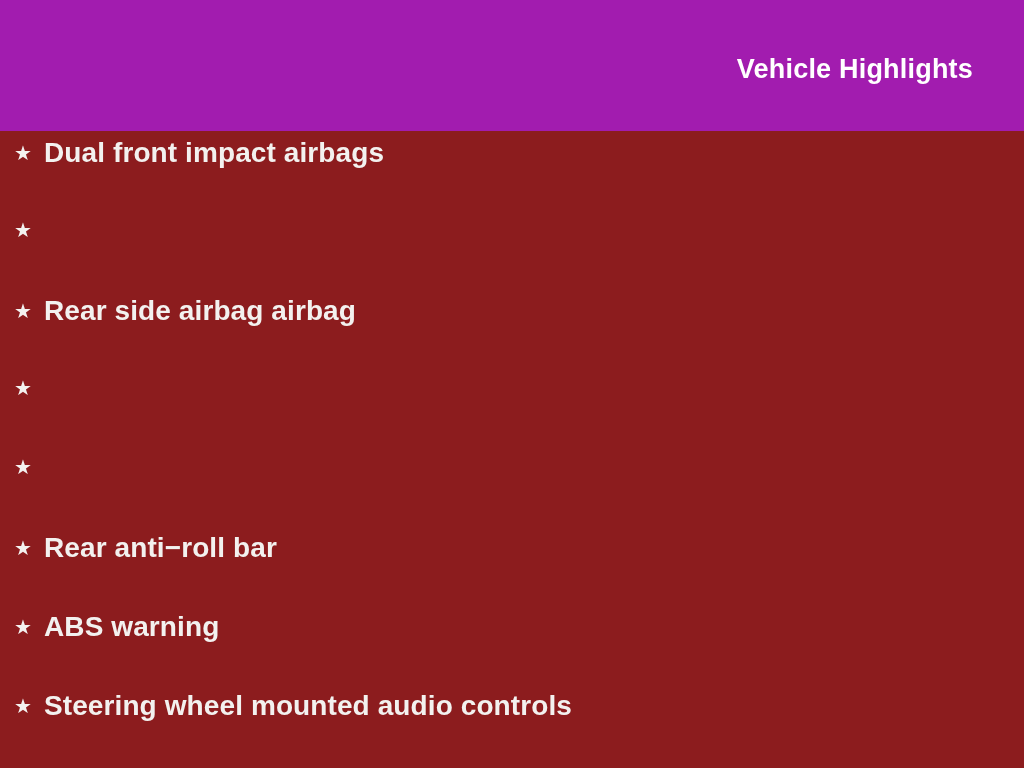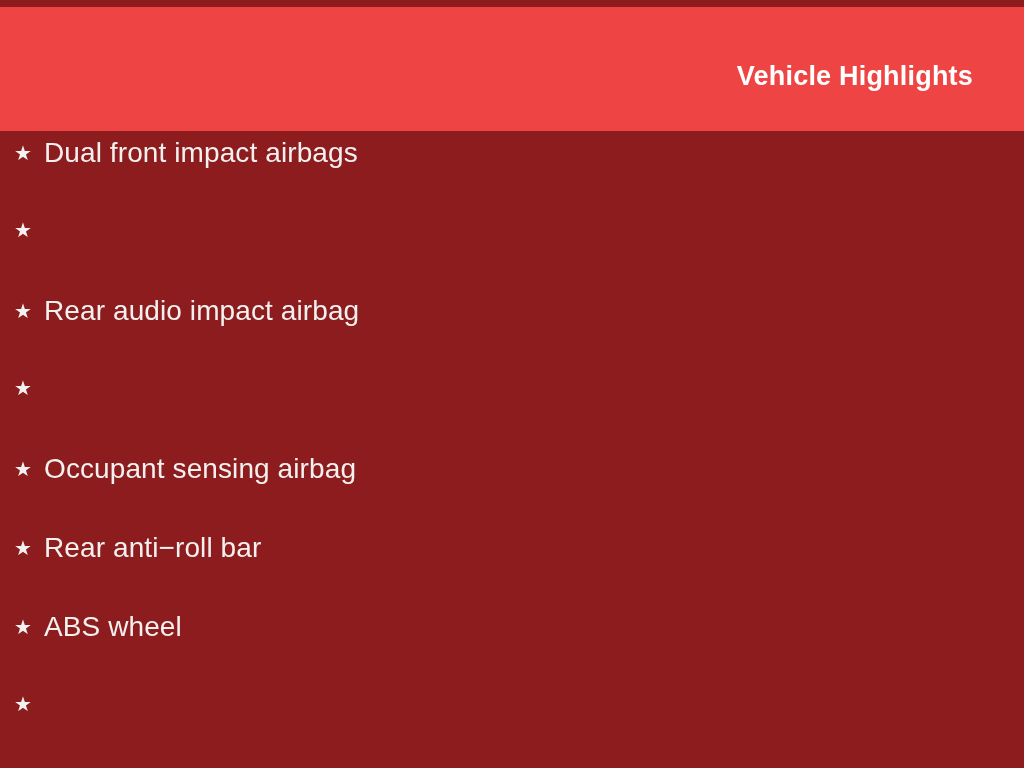--- a/index.html
+++ b/index.html
@@ -23,27 +23,26 @@
     background: #8c1c1e;
   }
 
   
   .header-band {
     position: absolute;
     left: 0;
     top: 0;
     width: 1024px;
     height: 131px;
-    background: #ef4444;
+    background: #a21caf;
     box-sizing: border-box;
     display: flex;
     align-items: center;
     justify-content: flex-end;
     padding-right: 51px;
-    margin-top: 7px;
   }
 
   .slide-title {
     color: #ffffff;
     font-size: 27px;
     font-weight: bold;
     letter-spacing: 0.2px;
     line-height: 1;
     white-space: nowrap;
     margin-top: 8px;
@@ -89,21 +88,21 @@
     font-family: "DejaVu Sans", sans-serif;
     position: relative;
     top: -2px;
   }
 
   .bullet-text {
     flex: 0 1 auto;
     color: #f3f1ef;
     font-size: 28px;
     line-height: 28px;
-    font-weight: normal;
+    font-weight: bold;
     letter-spacing: 0.1px;
     white-space: nowrap;
     text-align: center;
   }
 </style>
 </head>
 <body>
 
 <div class="slide">
 
@@ -118,42 +117,42 @@
         <span class="bullet-star">★</span>
         <span class="bullet-text">Dual front impact airbags</span>
       </li>
 
       <li class="bullet-item">
         <span class="bullet-star">★</span>
       </li>
 
       <li class="bullet-item">
         <span class="bullet-star">★</span>
-        <span class="bullet-text">Rear audio impact airbag</span>
+        <span class="bullet-text">Rear side airbag airbag</span>
       </li>
 
       <li class="bullet-item">
         <span class="bullet-star">★</span>
       </li>
 
       <li class="bullet-item">
         <span class="bullet-star">★</span>
-        <span class="bullet-text">Occupant sensing airbag</span>
       </li>
 
       <li class="bullet-item">
         <span class="bullet-star">★</span>
         <span class="bullet-text">Rear anti−roll bar</span>
       </li>
 
       <li class="bullet-item">
         <span class="bullet-star">★</span>
-        <span class="bullet-text">ABS wheel</span>
+        <span class="bullet-text">ABS warning</span>
       </li>
 
       <li class="bullet-item">
         <span class="bullet-star">★</span>
+        <span class="bullet-text">Steering wheel mounted audio controls</span>
       </li>
 
     </ul>
   </div>
 
 </div>
 
 </body></html>

